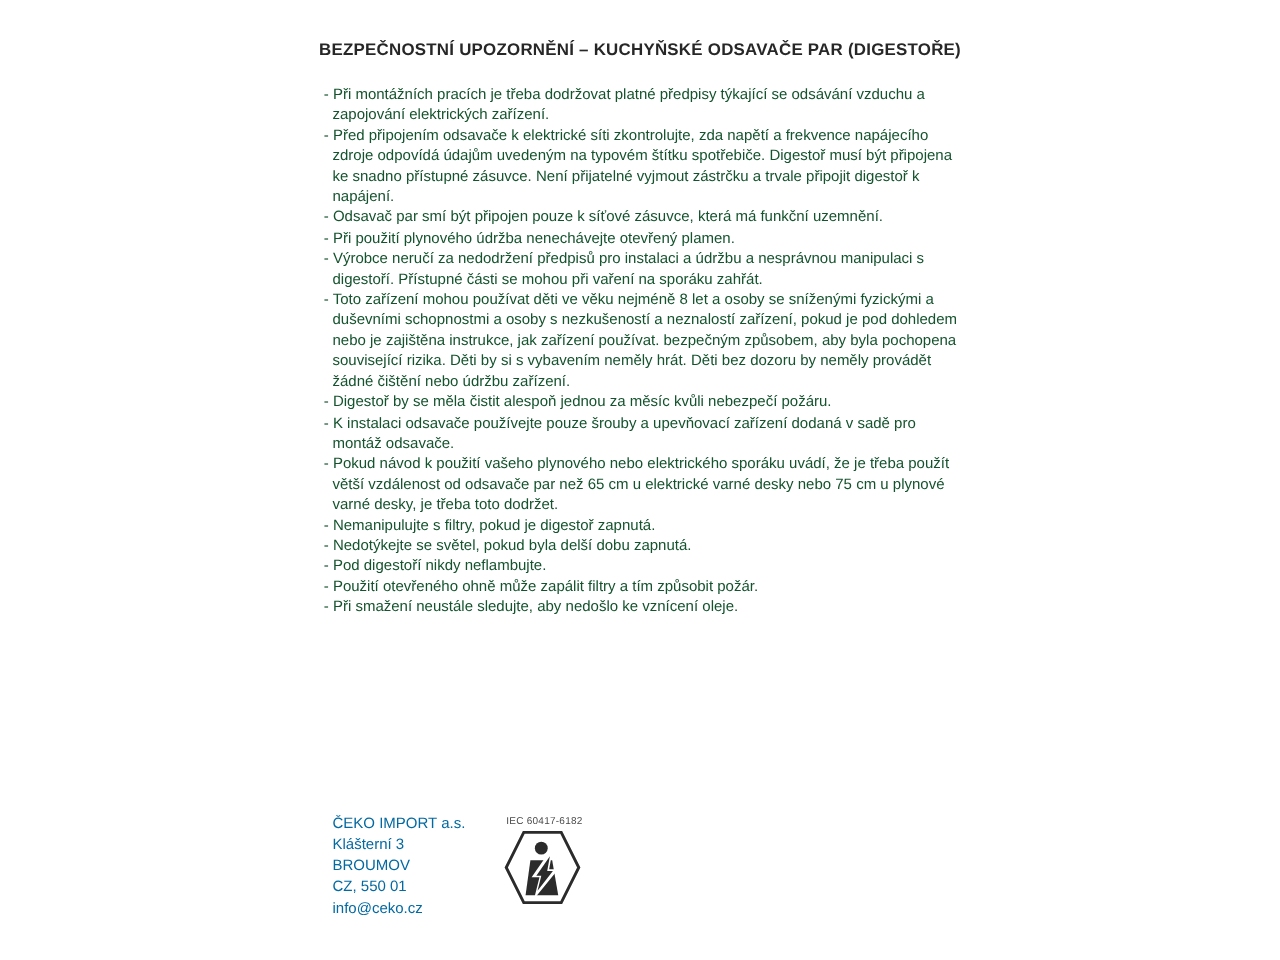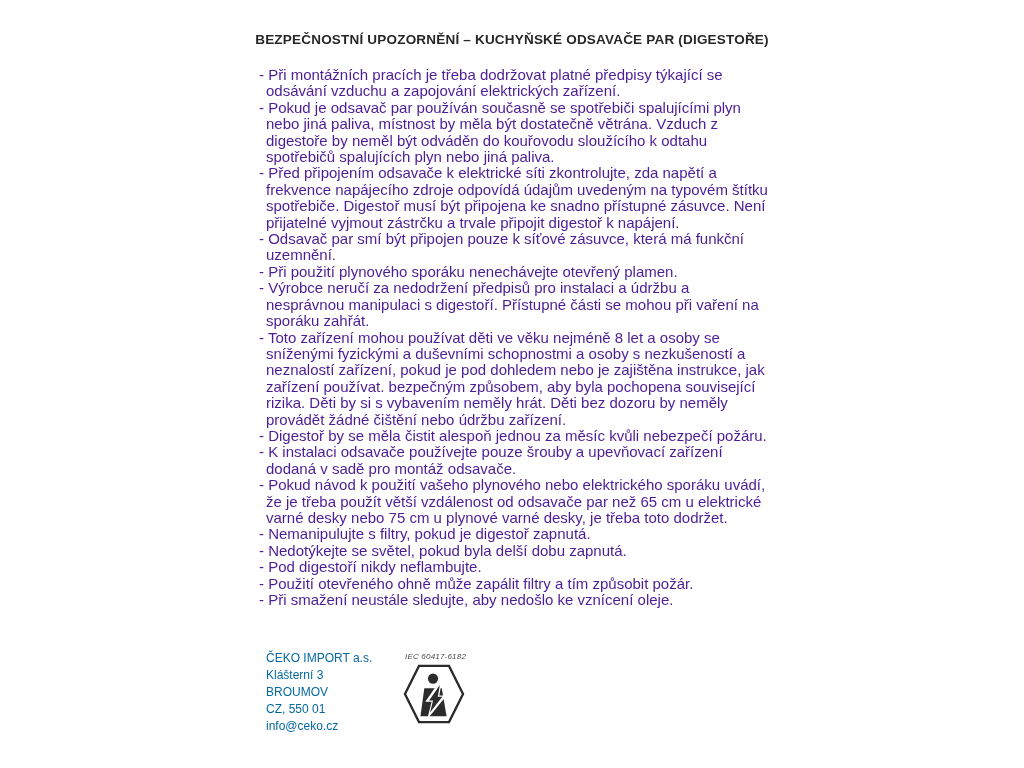--- a/index.html
+++ b/index.html
@@ -24,42 +24,41 @@
     font-size: 13.5px;
     font-weight: 700;
     letter-spacing: 0.2px;
     color: #272727;
   }
   .content {
     position: absolute;
     left: 259px;
     top: 67px;
     width: 510px;
-    font-size: 15px;
+    font-size: 12px;
     line-height: 16.4px;
-    color: #4c1d95;
+    color: #14532d;
   }
   .bullet {
     padding-left: 7px;
     text-indent: -7px;
   }
   .footer-address {
     position: absolute;
     left: 266px;
     top: 650px;
     font-size: 12px;
     line-height: 17px;
     color: #0369a1;
   }
   .symbol-block {
     position: absolute;
     left: 403px;
     top: 652px;
     width: 90px;
-    font-style: italic;
   }
   .symbol-label {
     font-size: 8px;
     letter-spacing: 0.2px;
     color: #4a4a4a;
     margin-left: 2px;
     white-space: nowrap;
   }
   .symbol-svg {
     display: block;
@@ -70,24 +69,23 @@
 </style>
 </head>
 <body>
 
 <div class="page">
 
   <h1 class="title">BEZPEČNOSTNÍ UPOZORNĚNÍ – KUCHYŇSKÉ ODSAVAČE PAR (DIGESTOŘE)</h1>
 
   <div class="content">
     <p class="bullet">- Při montážních pracích je třeba dodržovat platné předpisy týkající se odsávání vzduchu a zapojování elektrických zařízení.</p>
-    <p class="bullet">- Pokud je odsavač par používán současně se spotřebiči spalujícími plyn nebo jiná paliva, místnost by měla být dostatečně větrána. Vzduch z digestoře by neměl být odváděn do kouřovodu sloužícího k odtahu spotřebičů spalujících plyn nebo jiná paliva.</p>
     <p class="bullet">- Před připojením odsavače k elektrické síti zkontrolujte, zda napětí a frekvence napájecího zdroje odpovídá údajům uvedeným na typovém štítku spotřebiče. Digestoř musí být připojena ke snadno přístupné zásuvce. Není přijatelné vyjmout zástrčku a trvale připojit digestoř k napájení.</p>
     <p class="bullet">- Odsavač par smí být připojen pouze k síťové zásuvce, která má funkční uzemnění.</p>
-    <p class="bullet">- Při použití plynového sporáku nenechávejte otevřený plamen.</p>
+    <p class="bullet">- Při použití plynového údržba nenechávejte otevřený plamen.</p>
     <p class="bullet">- Výrobce neručí za nedodržení předpisů pro instalaci a údržbu a nesprávnou manipulaci s digestoří. Přístupné části se mohou při vaření na sporáku zahřát.</p>
     <p class="bullet">- Toto zařízení mohou používat děti ve věku nejméně 8 let a osoby se sníženými fyzickými a duševními schopnostmi a osoby s nezkušeností a neznalostí zařízení, pokud je pod dohledem nebo je zajištěna instrukce, jak zařízení používat. bezpečným způsobem, aby byla pochopena související rizika. Děti by si s vybavením neměly hrát. Děti bez dozoru by neměly provádět žádné čištění nebo údržbu zařízení.</p>
     <p class="bullet">- Digestoř by se měla čistit alespoň jednou za měsíc kvůli nebezpečí požáru.</p>
     <p class="bullet">- K instalaci odsavače používejte pouze šrouby a upevňovací zařízení dodaná v sadě pro montáž odsavače.</p>
     <p class="bullet">- Pokud návod k použití vašeho plynového nebo elektrického sporáku uvádí, že je třeba použít větší vzdálenost od odsavače par než 65 cm u elektrické varné desky nebo 75 cm u plynové varné desky, je třeba toto dodržet.</p>
     <p class="bullet">- Nemanipulujte s filtry, pokud je digestoř zapnutá.</p>
     <p class="bullet">- Nedotýkejte se světel, pokud byla delší dobu zapnutá.</p>
     <p class="bullet">- Pod digestoří nikdy neflambujte.</p>
     <p class="bullet">- Použití otevřeného ohně může zapálit filtry a tím způsobit požár.</p>
     <p class="bullet">- Při smažení neustále sledujte, aby nedošlo ke vznícení oleje.</p>

